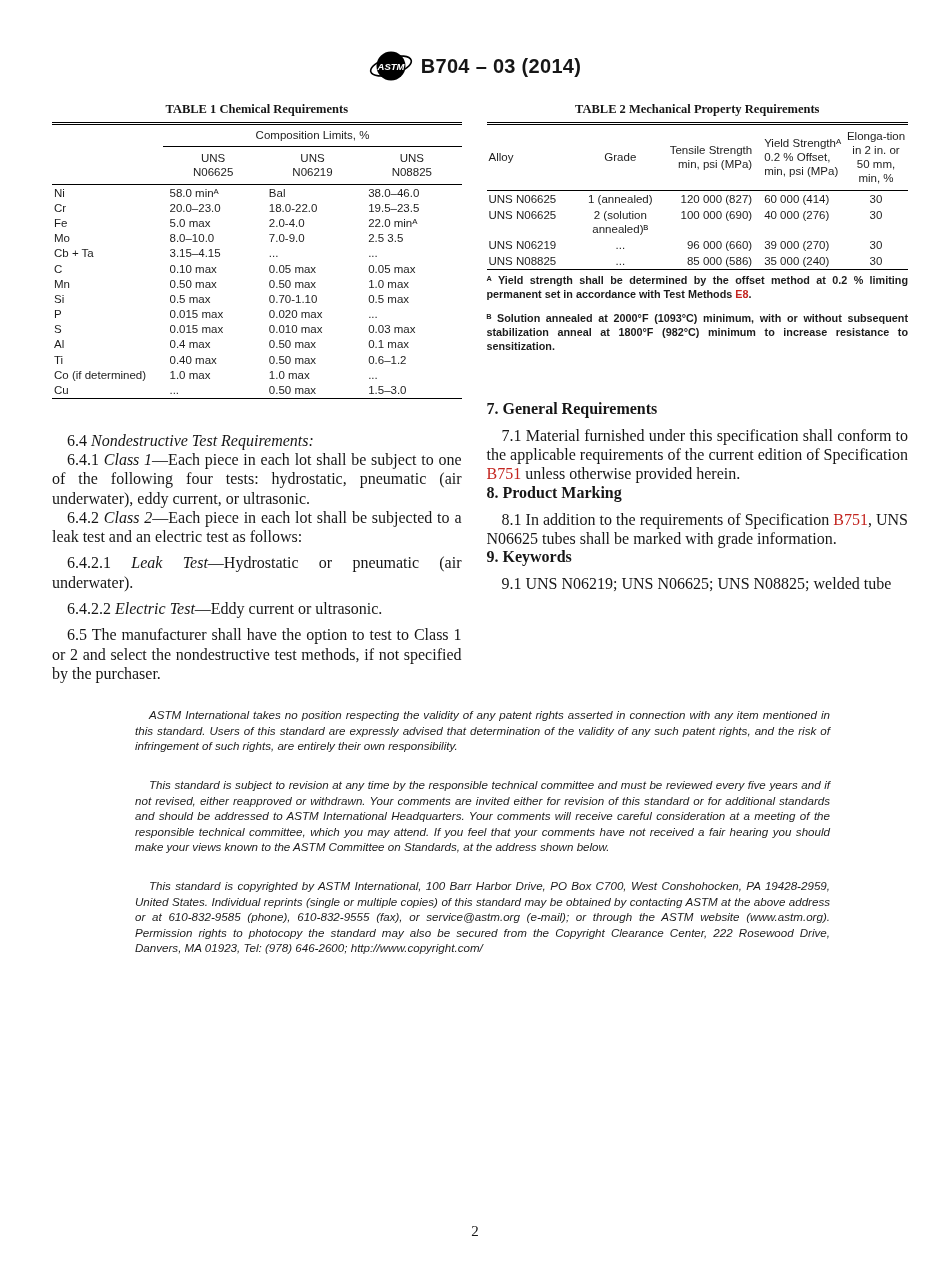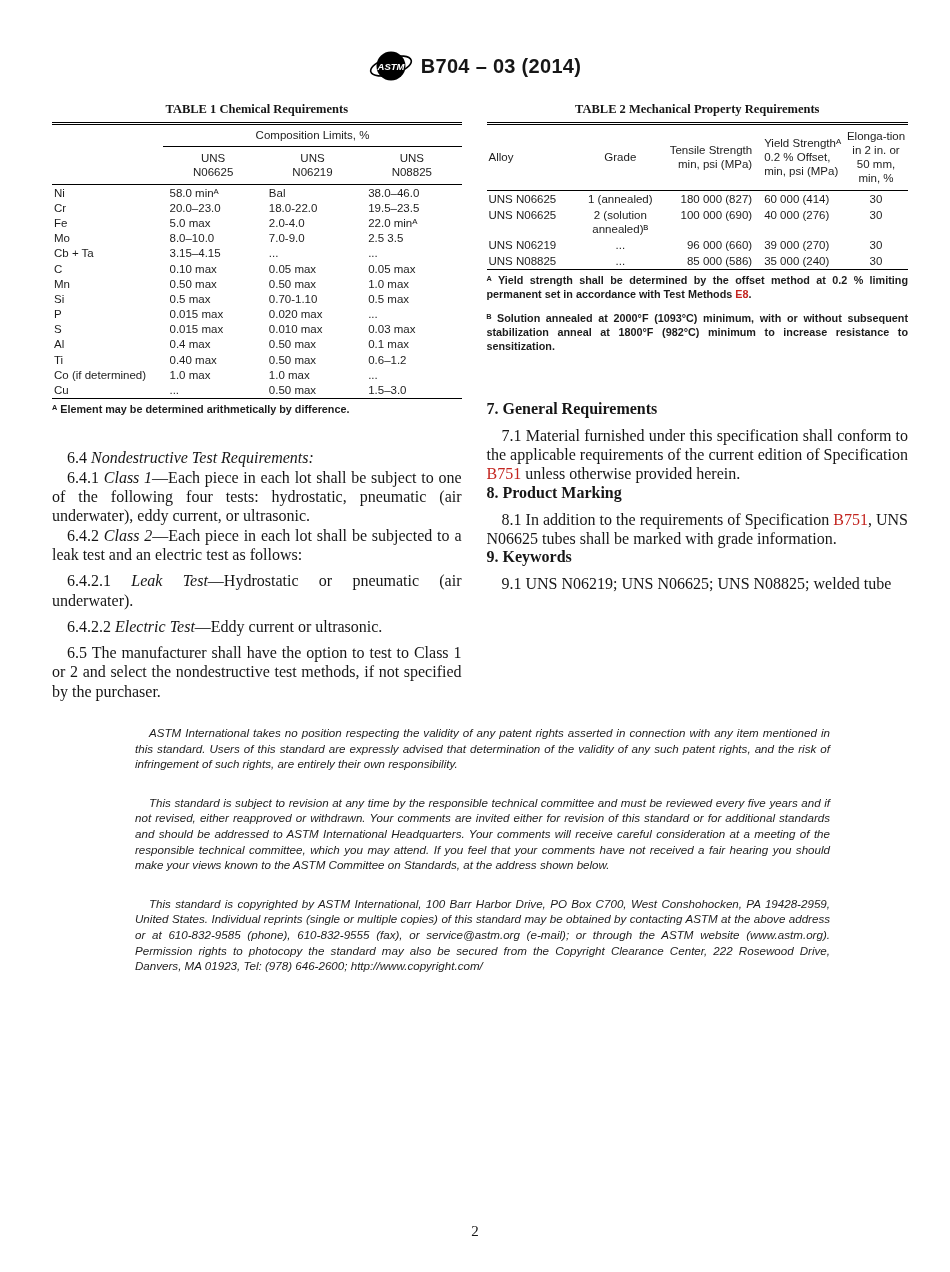--- a/index.html
+++ b/index.html
@@ -175,21 +175,20 @@
             <td class="v">...</td>
           </tr>
         <tr>
             <td class="el">Cu</td>
             <td class="v">...</td>
             <td class="v">0.50 max</td>
             <td class="v">1.5–3.0</td>
           </tr>
       </tbody>
     </table>
-    <p class="footnote">ᴬ Element may be determined arithmetically by difference.</p>
 
     <div class="bodytext">
       <p class="para"><span>6.4</span> <i>Nondestructive Test Requirements:</i><span></span></p>
       <p class="para"><span>6.4.1</span> <i>Class 1</i><span>—Each piece in each lot shall be subject to one of the following four tests: hydrostatic, pneumatic (air underwater), eddy current, or ultrasonic.</span></p>
       <p class="para"><span>6.4.2</span> <i>Class 2</i><span>—Each piece in each lot shall be subjected to a leak test and an electric test as follows:</span></p>
       <p class="para gap-top"><span>6.4.2.1</span> <i>Leak Test</i><span>—Hydrostatic or pneumatic (air underwater).</span></p>
       <p class="para gap-top"><span>6.4.2.2</span> <i>Electric Test</i><span>—Eddy current or ultrasonic.</span></p>
       <p class="para gap-top"><span>6.5</span> <i></i><span>The manufacturer shall have the option to test to Class 1 or 2 and select the nondestructive test methods, if not specified by the purchaser.</span></p>
     </div>
   </div>
@@ -204,21 +203,21 @@
           <th class="c-grade">Grade</th>
           <th class="c-ten">Tensile Strength min, psi (MPa)</th>
           <th class="c-yld">Yield Strengthᴬ 0.2 % Offset, min, psi (MPa)</th>
           <th class="c-el">Elonga-tion in 2 in. or 50 mm, min, %</th>
         </tr>
       </thead>
       <tbody>
         <tr>
             <td class="c-alloy">UNS N06625</td>
             <td class="c-grade">1 (annealed)</td>
-            <td class="c-ten">180 000 (827)</td>
+            <td class="c-ten">120 000 (827)</td>
             <td class="c-yld">60 000 (414)</td>
             <td class="c-el">30</td>
           </tr>
         <tr>
             <td class="c-alloy">UNS N06625</td>
             <td class="c-grade">2 (solution annealed)ᴮ</td>
             <td class="c-ten">100 000 (690)</td>
             <td class="c-yld">40 000 (276)</td>
             <td class="c-el">30</td>
           </tr>

